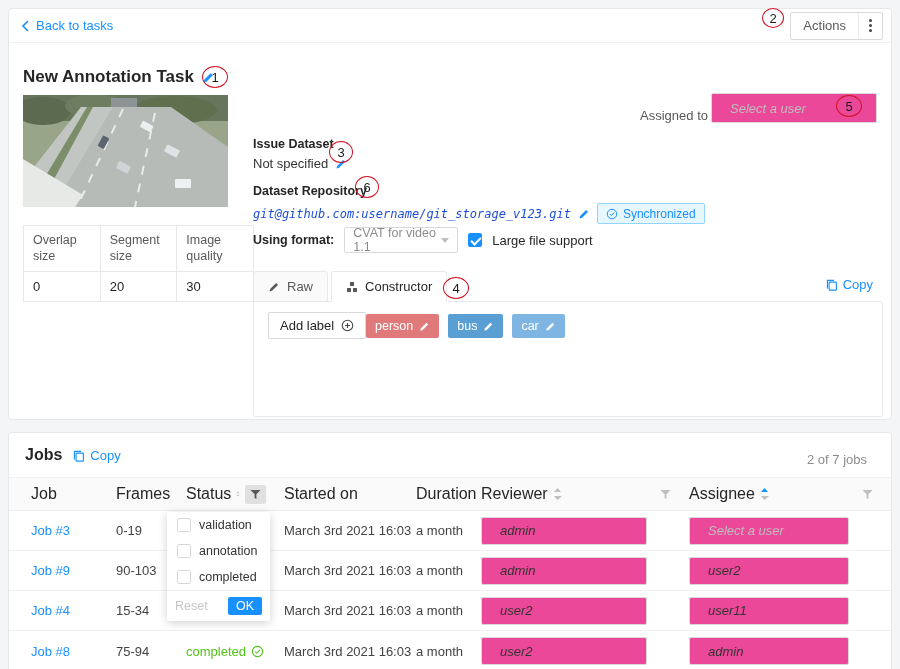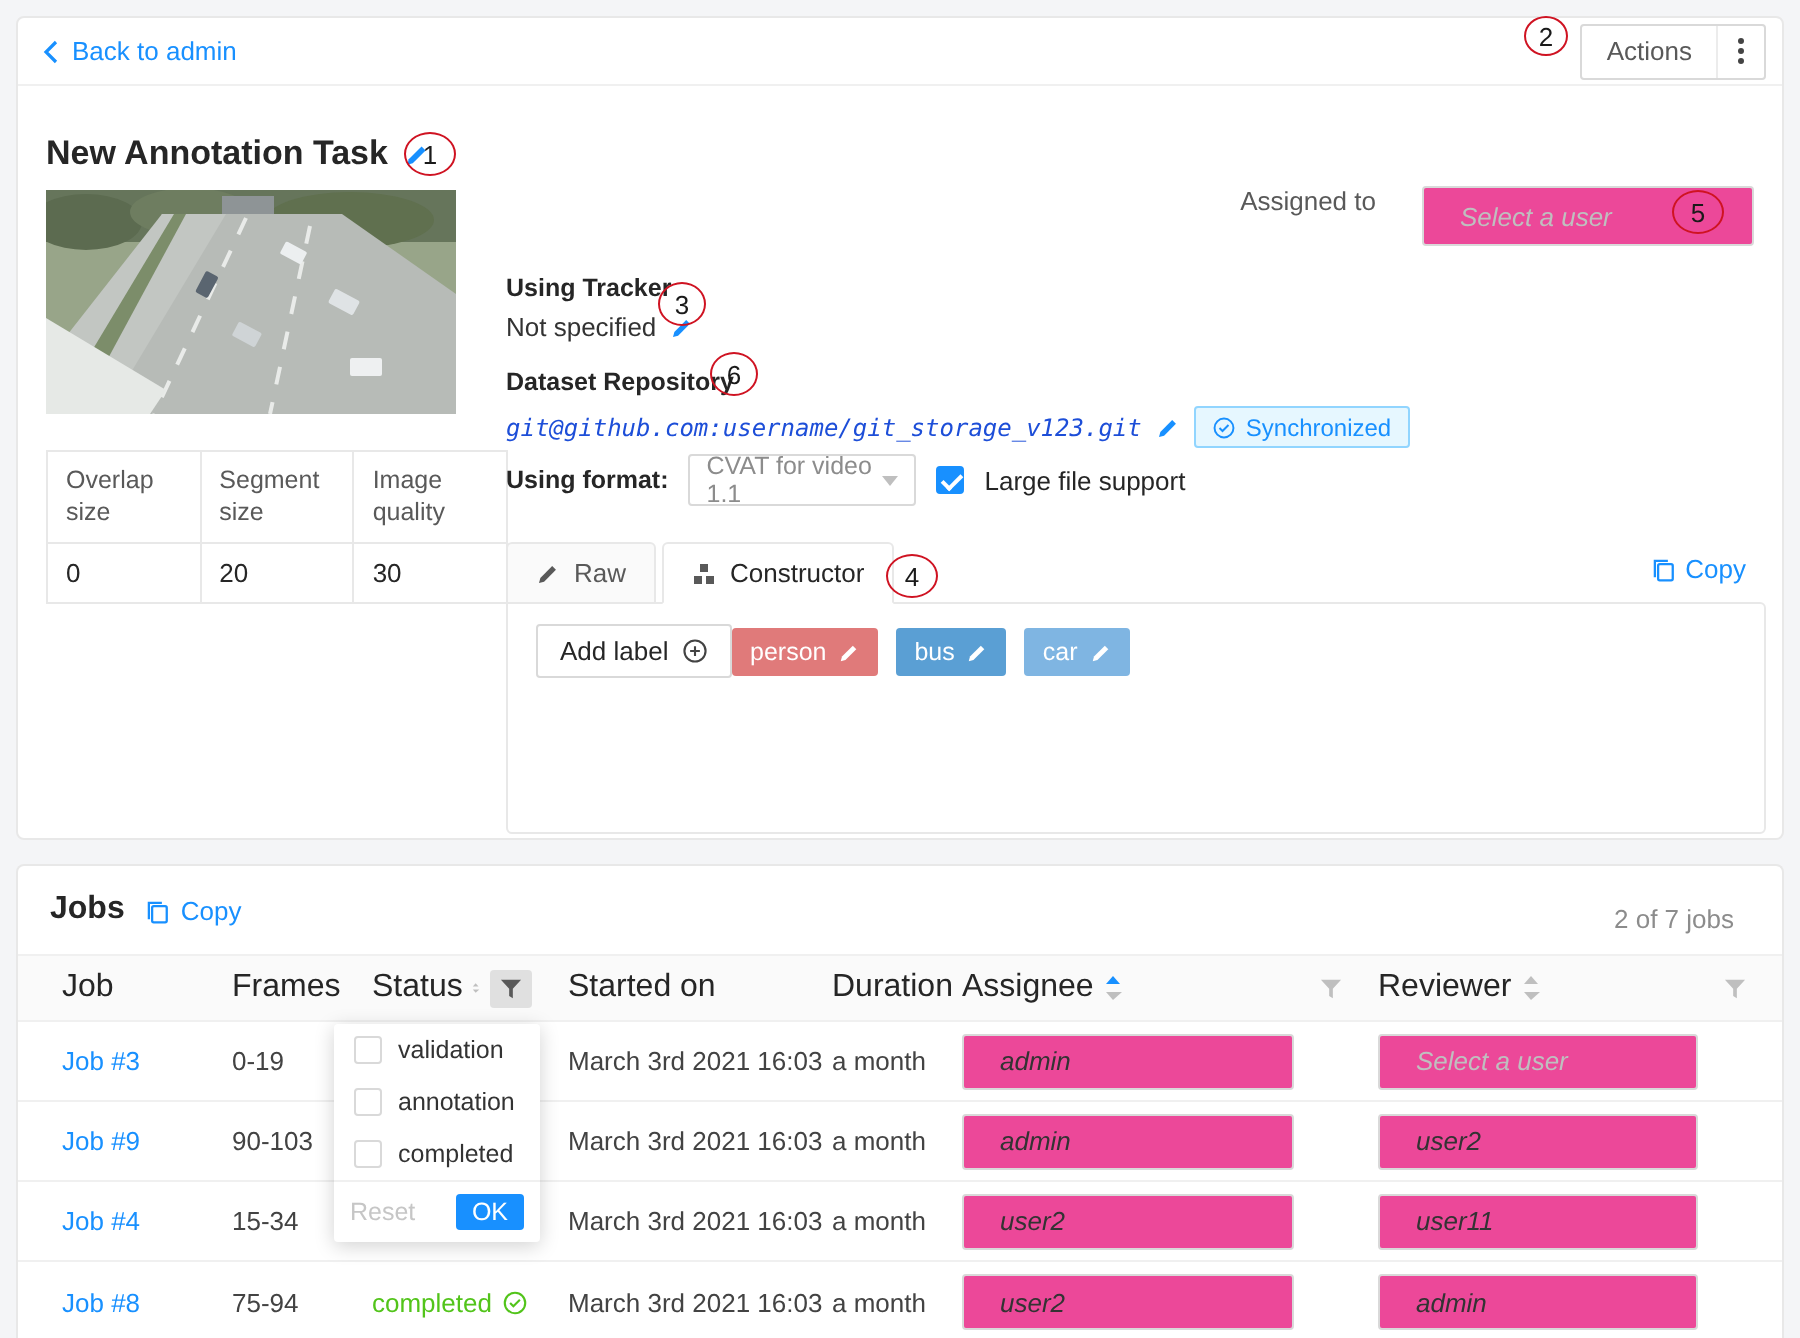--- a/index.html
+++ b/index.html
@@ -20,21 +20,21 @@
   .title-row{position:absolute;left:14px;top:58px;display:flex;align-items:center;gap:8px;}
   .title-row h1{font-size:17px;font-weight:700;color:#262626;}
   
   .preview{position:absolute;left:14px;top:86px;width:205px;height:112px;overflow:hidden;}
   .params{position:absolute;left:14px;top:216px;width:231px;border-collapse:collapse;table-layout:fixed;}
   .params th,.params td{border:1px solid #e8e8e8;text-align:left;padding:7px 9px;font-weight:400;}
   .params th{font-size:12.5px;color:#595959;line-height:1.25;}
   .params td{font-size:13px;color:#262626;}
   
   .meta-line{position:absolute;left:244px;top:92px;color:#999;}
-  .assigned-row{position:absolute;right:14px;top:84px;display:flex;align-items:flex-start;gap:23px;}
+  .assigned-row{position:absolute;right:14px;top:84px;display:flex;align-items:flex-end;gap:3px;}
   .assigned-row .al{color:#595959;}
   .ipt{border:1px solid #d9d9d9;border-radius:2px;height:30px;padding:0 18px;font-size:13px;font-family:"Liberation Sans",sans-serif;color:#333;outline:none;width:166px;background:#ec4899;font-style:italic;}
   .ipt::placeholder{color:#bfbfbf;}
   .blabel{position:absolute;left:244px;font-weight:700;color:#262626;font-size:12.5px;}
   .inline-row{position:absolute;left:244px;display:flex;align-items:center;gap:7px;}
   .repo-text{font-family:"DejaVu Sans Mono",monospace;font-style:italic;font-size:12px;color:#1d4ed8;}
   .badge{display:inline-flex;align-items:center;gap:5px;height:21px;padding:0 8px;border:1px solid #91d5ff;background:#e6f7ff;color:#1890ff;border-radius:2px;font-size:12px;}
   .select{display:inline-flex;align-items:center;justify-content:space-between;width:114px;height:26px;border:1px solid #d9d9d9;border-radius:2px;padding:0 8px;color:#8c8c8c;font-size:12.5px;background:#fff;cursor:pointer;}
   .caret-down{width:0;height:0;border-left:4px solid transparent;border-right:4px solid transparent;border-top:5px solid #bfbfbf;}
   .cb{width:14px;height:14px;border:1px solid #d9d9d9;border-radius:2px;background:#fff;position:relative;flex:0 0 14px;cursor:pointer;}
@@ -76,21 +76,21 @@
 </head>
 <body>
 
 <div class="card" id="main-card">
 
   <div class="card-topbar">
     <a class="back-link">
       <svg width="8" height="12" viewBox="0 0 8 12">
           <path d="M7 1L2 6l5 5" fill="none" stroke="#1890ff" stroke-width="1.6"></path>
         </svg>
-      <span>Back to admin</span>
+      <span>Back to tasks</span>
     </a>
     <div class="actions-btn">
       <span class="lbl">Actions</span>
       <span class="sep"></span>
       <span class="kebab">
           <i></i>
           <i></i>
           <i></i>
         </span>
     </div>
@@ -139,21 +139,21 @@
     </tr>
   </tbody>
     </table>
 
 
   <div class="assigned-row">
     <span class="al">Assigned to</span>
     <input class="ipt" placeholder="Select a user" style="">
   </div>
 
-  <div class="blabel" style="top:128px;">Using Tracker</div>
+  <div class="blabel" style="top:128px;">Issue Dataset</div>
   <div class="inline-row" style="top:147px;">
     <span>Not specified</span>
     <svg width="12" height="12" viewBox="0 0 16 16">
         <path d="M2 14l.9-3.4L10.8 2.7l2.5 2.5-7.9 7.9L2 14z" fill="#1890ff"></path>
       </svg>
   </div>
 
   <div class="blabel" style="top:175px;">Dataset Repository</div>
   <div class="inline-row" style="top:194px;">
     <span class="repo-text">git@github.com:username/git_storage_v123.git</span>
@@ -266,35 +266,35 @@
             </svg>
         </span>
       </div>
       <div class="hcell">
           <span>Started on</span>
         </div>
       <div class="hcell">
           <span>Duration</span>
         </div>
       <div class="hcell">
-        <span>Assignee</span>
+        <span>Reviewer</span>
         <svg width="9" height="14" viewBox="0 0 9 14">
-            <path d="M4.5 1L8 5H1z" fill="#1890ff"></path>
+            <path d="M4.5 1L8 5H1z" fill="#bfbfbf"></path>
             <path d="M4.5 13L1 9h8z" fill="#bfbfbf"></path>
           </svg>
         <span class="funnel">
           <svg width="11" height="11" viewBox="0 0 12 12">
               <path d="M.5 1h11L7 5.8V11L5 9.8V5.8L.5 1z" fill="#bfbfbf"></path>
             </svg>
         </span>
       </div>
       <div class="hcell">
-        <span>Reviewer</span>
+        <span>Assignee</span>
         <svg width="9" height="14" viewBox="0 0 9 14">
-            <path d="M4.5 1L8 5H1z" fill="#bfbfbf"></path>
+            <path d="M4.5 1L8 5H1z" fill="#1890ff"></path>
             <path d="M4.5 13L1 9h8z" fill="#bfbfbf"></path>
           </svg>
         <span class="funnel">
           <svg width="11" height="11" viewBox="0 0 12 12">
               <path d="M.5 1h11L7 5.8V11L5 9.8V5.8L.5 1z" fill="#bfbfbf"></path>
             </svg>
         </span>
       </div>
     </div>
 

